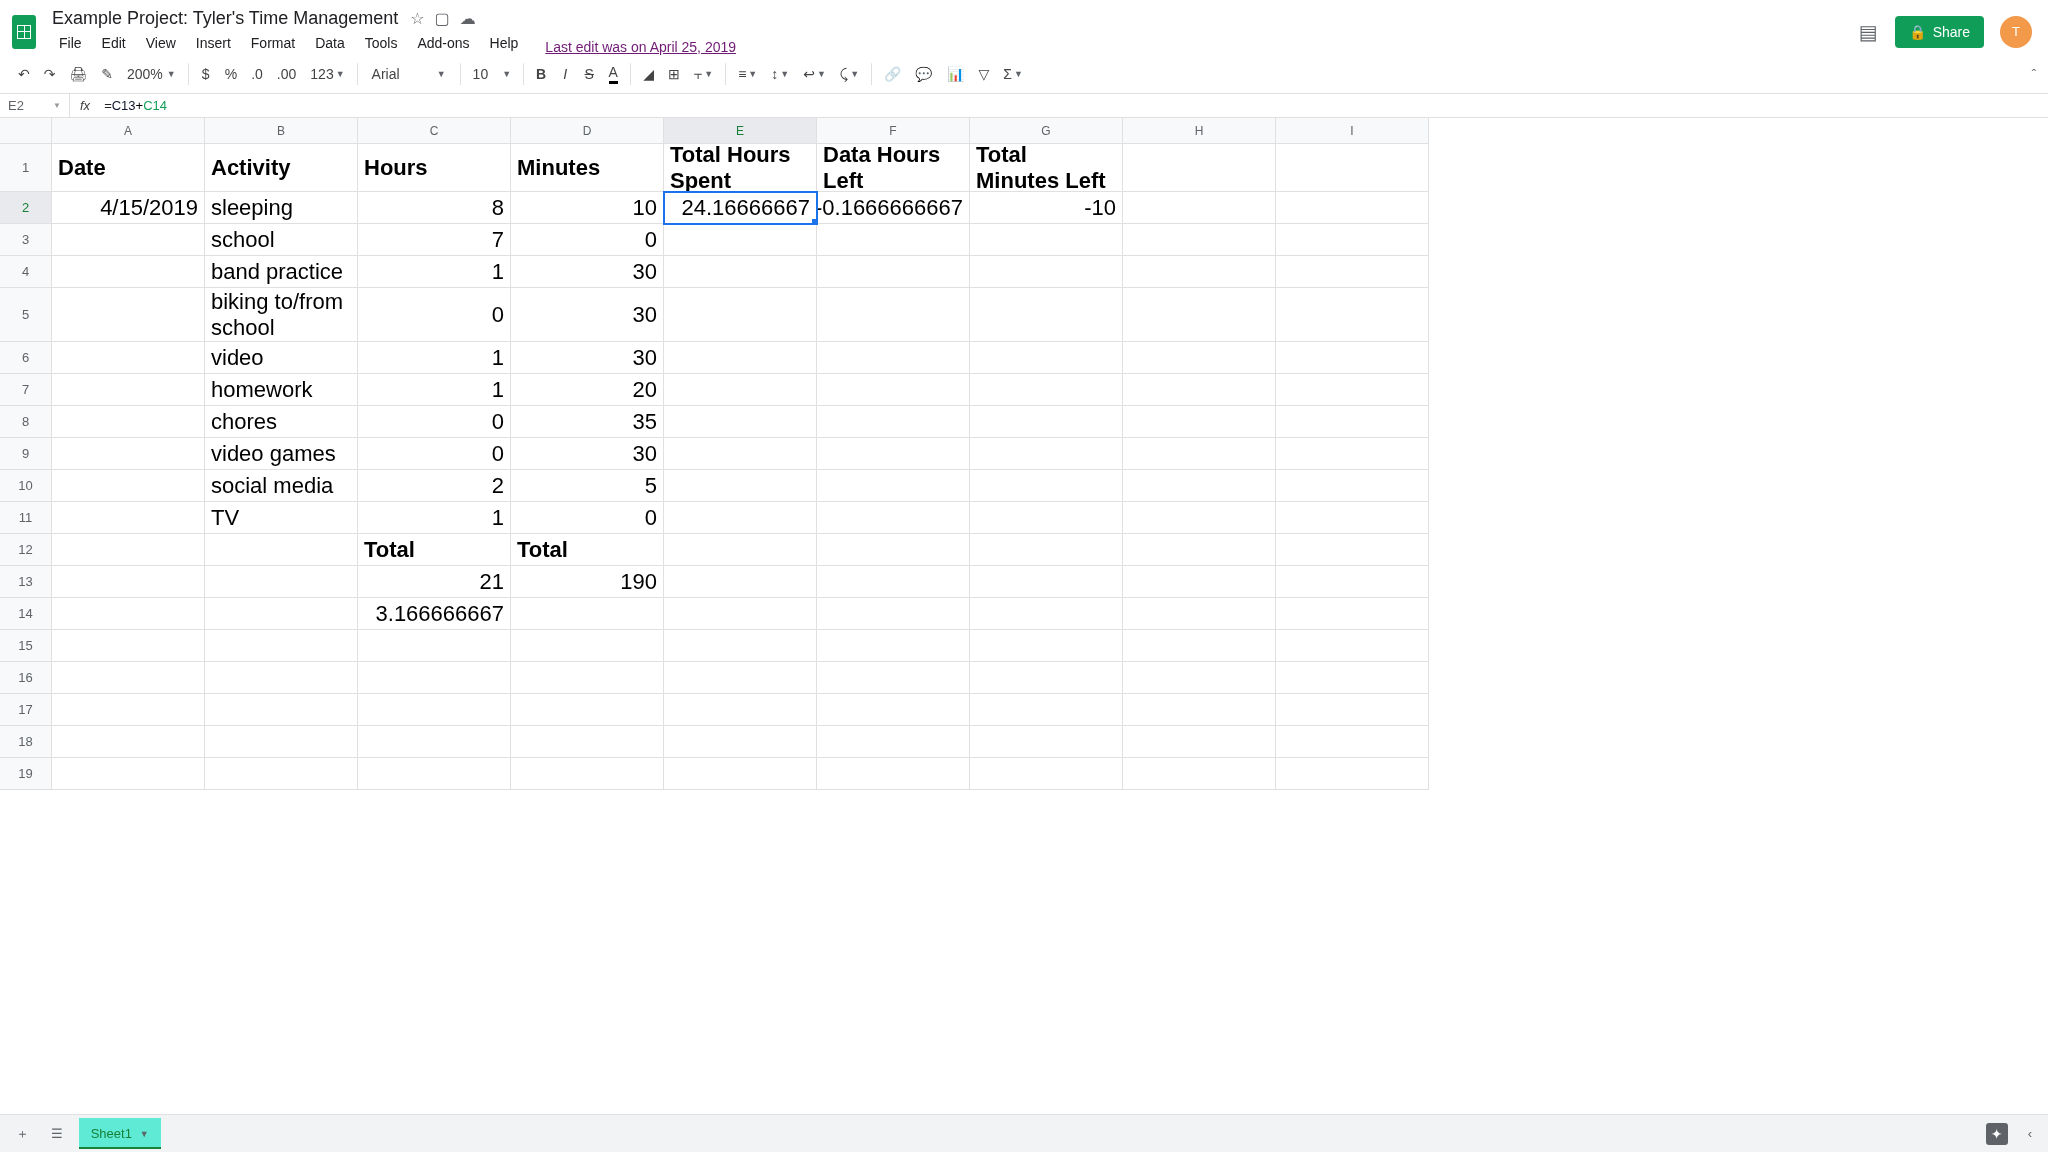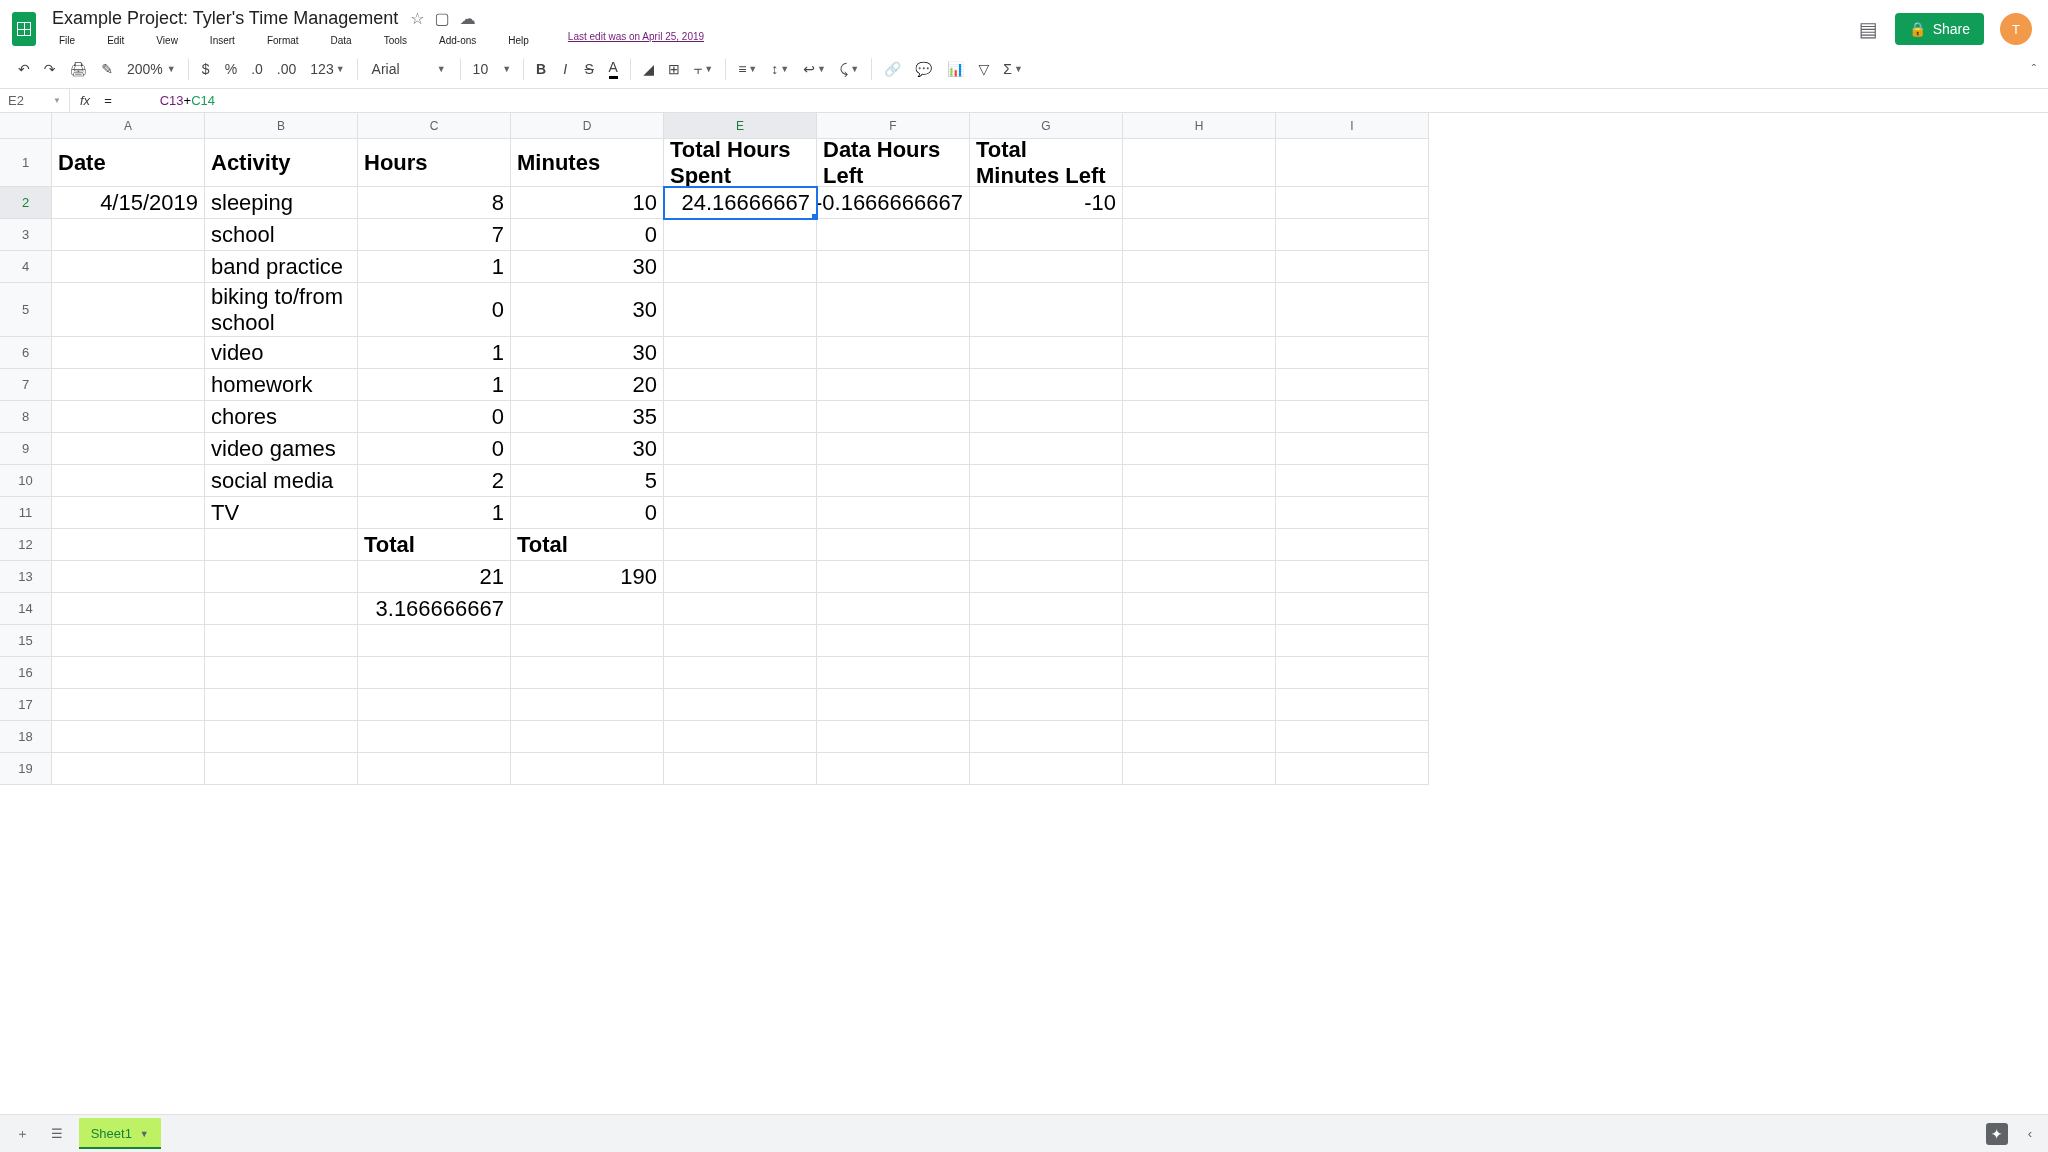--- a/index.html
+++ b/index.html
@@ -8,21 +8,21 @@
 
 .header { display: flex; align-items: center; padding: 8px 16px 0 12px; }
 .logo { width: 24px; height: 34px; background: #0f9d58; border-radius: 3px; margin-right: 16px; position: relative; display:flex; align-items:center; justify-content:center; }
 .logo-grid { width:14px; height:14px; background:#fff; display:grid; grid-template:repeat(2,1fr)/repeat(2,1fr); gap:1px; padding:1px; }
 .logo-grid span{ background:#0f9d58;}
 .title-area { flex: 1; }
 .title-row { display: flex; align-items: center; gap: 12px; }
 .doc-title { font-size: 18px; color: #202124; }
 .title-icons { display: flex; gap: 10px; color: #5f6368; }
 .title-icons span { cursor: pointer; font-size:16px;}
-.menu-row { display: flex; align-items: flex-start; gap: 18px; margin-top: 2px; font-size: 10px; color: #202124; }
+.menu-row { display: flex; align-items: flex-end; gap: 6px; margin-top: 2px; font-size: 14px; color: #202124; }
 .menu-row .mi { padding: 4px 7px; cursor: pointer; border-radius:3px;}
 .menu-row .edit-info { color: #701a75; text-decoration: underline; margin-left: 14px; cursor:pointer;}
 .header-right { display: flex; align-items: center; gap: 16px; }
 .comments-icon { width: 22px; height: 22px; color:#5f6368; cursor:pointer; display:flex;align-items:center;justify-content:center;font-size:20px;}
 .share-btn { background: #0f9d58; color: #fff; border: none; padding: 8px 14px; border-radius: 4px; font-size: 14px; font-weight:500; cursor: pointer; display:flex;align-items:center;gap:6px;}
 .avatar { width: 32px; height: 32px; border-radius: 50%; background: #f2994a; color: #fff; display: flex; align-items: center; justify-content: center; font-weight: 500; cursor:pointer;}
 
 
 .toolbar { border-bottom: 1px solid #e0e0e0; padding: 4px 12px; display: flex; align-items: center; gap: 2px; position:relative;}
 .tb { padding: 5px 6px; cursor: pointer; border-radius:2px; color:#444; font-size:14px; display:inline-flex;align-items:center;justify-content:center;min-width:22px;}
@@ -33,40 +33,40 @@
 .caret { font-size:9px; color:#5f6368;}
 .text-color { border-bottom:3px solid #000; padding-bottom:1px;}
 .toolbar-collapse { position:absolute; right:12px; cursor:pointer; color:#5f6368;}
 
 
 .formula-bar { display: flex; align-items: center; border-bottom: 1px solid #e0e0e0; height: 24px; }
 .name-box { width: 70px; padding: 0 8px; font-size: 13px; color:#5f6368; border-right:1px solid #e0e0e0; height:100%;display:flex;align-items:center;}
 .name-box-caret{font-size:8px;color:#999;margin-left:auto;}
 .fx { padding: 0 10px; color: #404040; font-style: italic; font-size:13px;}
 .formula-val { padding: 0 4px; font-size: 13px; color:#202124;}
-.fc13{color:#701a75;margin-left:48px;} .fop{color:#000;} .fc14{color:#15a05a;}
+.fc13{color:#0f172a;} .fop{color:#000;} .fc14{color:#15a05a;}
 
 
 .grid-wrap { position:relative; height: calc(100vh - 154px); overflow:hidden;}
 .grid { display:grid; grid-template-columns: 52px 153px 153px 153px 153px 153px 153px 153px 153px 153px; }
 .col-head, .row-head, .corner { background:#f8f9fa; border-right:1px solid #e0e0e0; border-bottom:1px solid #e0e0e0; display:flex;align-items:center;justify-content:center; color:#5f6368; font-size:12px; height:26px;}
 .corner{height:26px;}
 .col-head.sel, .row-head.sel{ background:#e8eaed; color:#188038;}
 .row-head{font-size:13px;height:32px;}
 .cell { border-right:1px solid #e0e0e0; border-bottom:1px solid #e0e0e0; padding: 4px 6px; font-size:22px; color:#000; display:flex; align-items:center; height:32px; background:#fff; overflow:hidden;}
 .cell.selected { outline:2px solid #1a73e8; outline-offset:-1px; position:relative; z-index:2;}
 .cell.selected::after{content:"";position:absolute;right:-3px;bottom:-3px;width:6px;height:6px;background:#1a73e8;border:1px solid #fff;}
 .cell.bold { font-weight:700;}
 .cell.right { justify-content:flex-end;}
 .cell.wrap{white-space:normal;line-height:1.15;}
 
 
 .footer { position:absolute; bottom:0; left:0; right:0; height:38px; background:#f1f3f4; border-top:1px solid #e0e0e0; display:flex;align-items:center; padding:0 10px; gap:10px;}
 .footer .fb { padding:6px; cursor:pointer; color:#5f6368; display:flex;align-items:center;}
-.sheet-tab { background:#bef264; padding:8px 12px; border-radius:0; display:flex;align-items:center;gap:8px; font-size:13px; color:#188038; box-shadow:inset 0 -2px 0 #188038;}
+.sheet-tab { background:#5eead4; padding:8px 12px; border-radius:0; display:flex;align-items:center;gap:8px; font-size:13px; color:#188038; box-shadow:inset 0 -2px 0 #188038;}
 .footer-right{margin-left:auto;display:flex;gap:14px;align-items:center;}
 .explore{width:22px;height:22px;background:#5f6368;color:#fff;border-radius:3px;display:flex;align-items:center;justify-content:center;font-size:14px;}
 </style>
 </head>
 <body>
 
 <div class="header">
   <div class="logo">
       <div class="logo-grid">
         <span></span>

